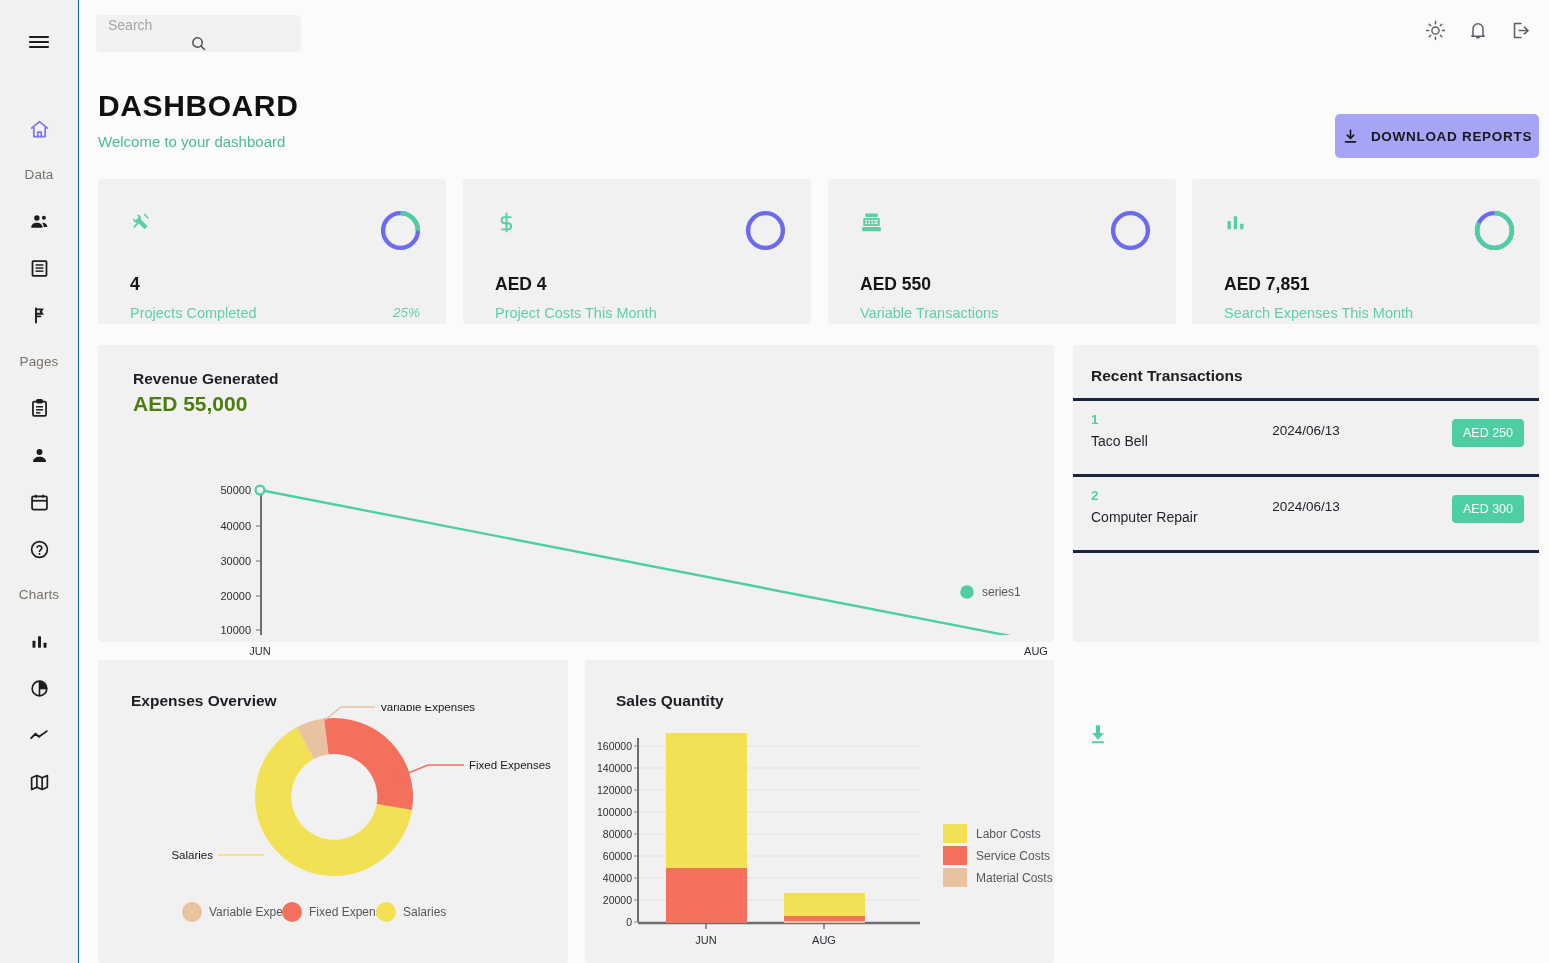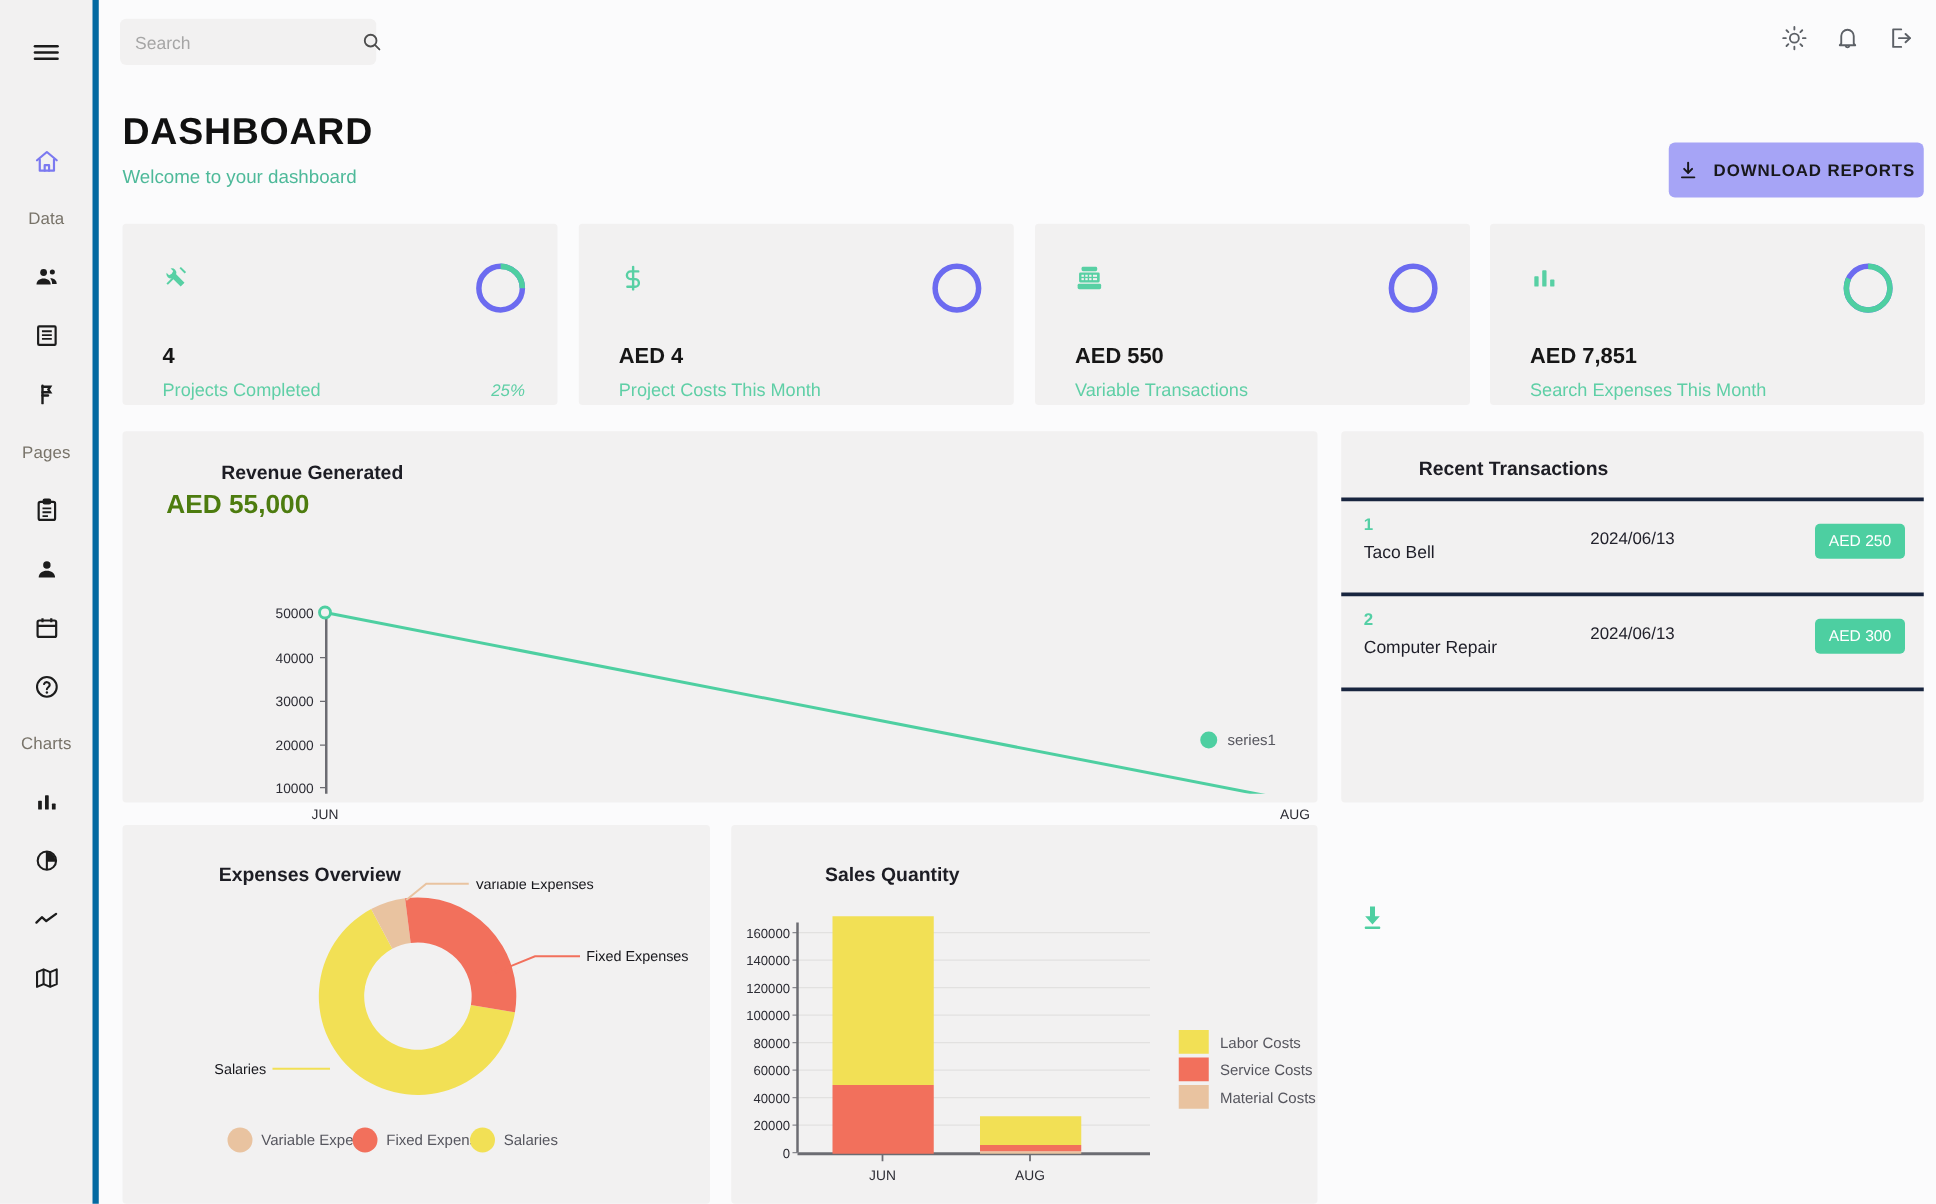--- a/index.html
+++ b/index.html
@@ -8,42 +8,42 @@
     background: #fbfbfc;
     font-family: "Liberation Sans", sans-serif;
     overflow: hidden;
   }
 
   
   #sidebar {
     position: absolute; left: 0; top: 0;
     width: 79px; height: 963px;
     background: #f2f1f1;
-    border-right: 5px solid #0369a1;
+    border-right: 1px solid #0369a1;
     display: flex; flex-direction: column; align-items: center;
   }
   .side-icon {
     width: 79px; height: 46px;
     display: flex; align-items: center; justify-content: center;
     color: #1c1c1c;
   }
   .side-icon svg { display: block; }
   .side-icon.active { color: #7b79f0; }
   .side-label {
     width: 79px; text-align: center;
     font-size: 13.5px; color: #787369;
     letter-spacing: .1px;
   }
 
   
   #searchbar {
     position: absolute; left: 96px; top: 15px;
     width: 205px; height: 37px;
     background: #f2f1f1; border-radius: 5px;
-    display: flex; align-items: center; padding: 0 12px;
+    display: flex; align-items: center; padding: 0 12px; flex-direction: column;
   }
   #searchbar input {
     flex: 1; border: none; outline: none; background: transparent;
     font-family: "Liberation Sans", sans-serif;
     font-size: 14px; color: #3b3b3b;
   }
   #searchbar input::placeholder { color: #a6a6a6; }
 
   #topright {
     position: absolute; right: 18px; top: 20px;
@@ -87,21 +87,21 @@
     font-size: 14.5px; color: #5fcfa6;
   }
   .stat-pct {
     position: absolute; right: 26px; top: 126px;
     font-size: 13.5px; font-style: italic; color: #5fcfa6;
   }
   .stat-ring { position: absolute; right: 24px; top: 30px; }
 
   
   .panel { position: absolute; background: #f2f1f1; border-radius: 3px; }
-  .panel-title { font-size: 15.5px; font-weight: bold; color: #1d1d24; margin-left: 44px; }
+  .panel-title { font-size: 15.5px; font-weight: bold; color: #1d1d24; }
 
   
   #rev-panel { left: 98px; top: 345px; width: 956px; height: 297px; }
   #rev-title { position: absolute; left: 35px; top: 25px; }
   #rev-amount {
     position: absolute; left: 35px; top: 47px;
     font-size: 21px; font-weight: bold; color: #4d7c0f;
   }
   #rev-dl { position: absolute; left: 890px; top: 378px; color: #4ecfa1; cursor: pointer; }
 

